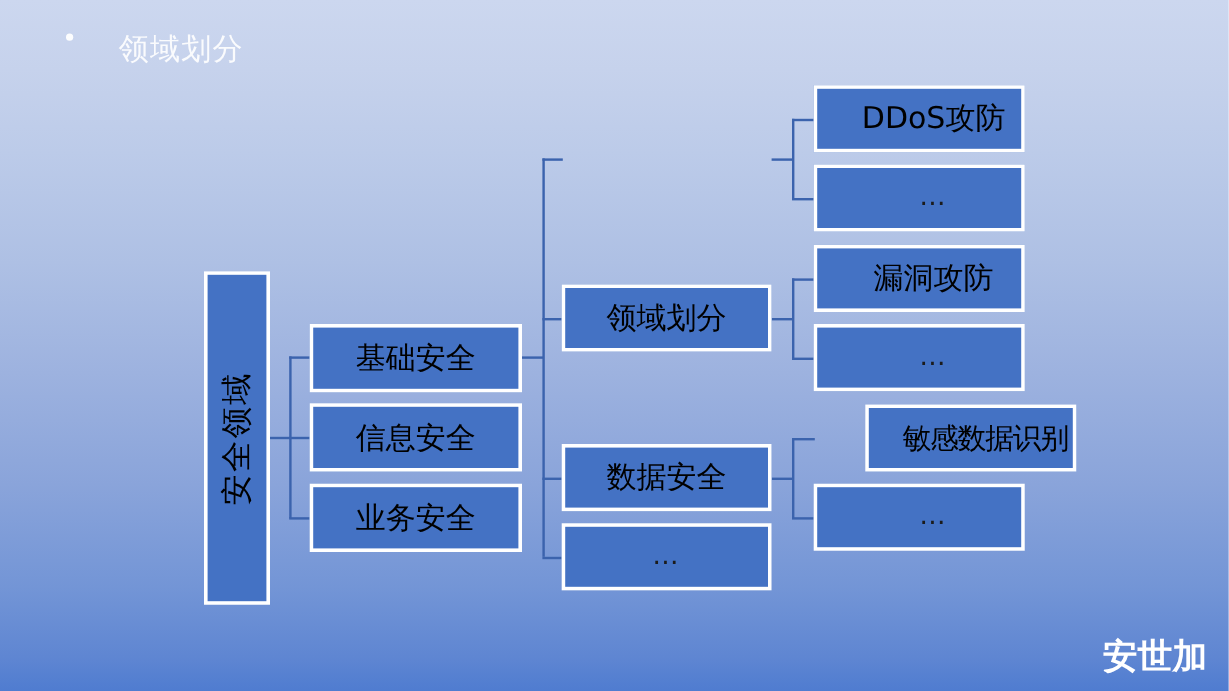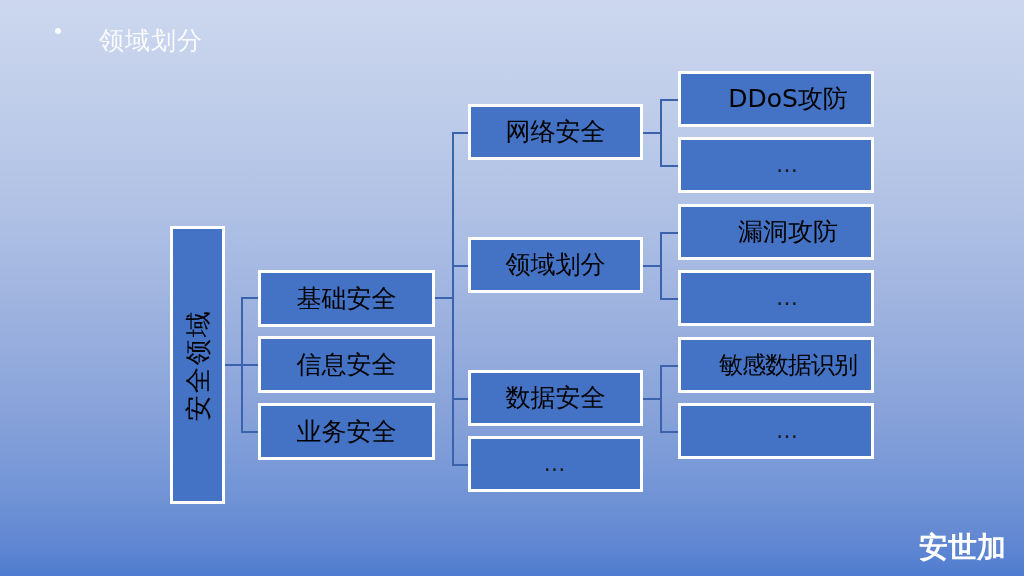--- a/index.html
+++ b/index.html
@@ -99,28 +99,28 @@
   .lvl2.b3 { top: 403px; }
 
   
   .lvl3 { left: 468px; width: 175px; height: 56px; }
   .lvl3.c1 { top: 104px; }
   .lvl3.c2 { top: 237px; }
   .lvl3.c3 { top: 370px; }
   .lvl3.c4 { top: 436px; }
 
   
-  .lvl4 { left: 678px; width: 196px; height: 56px; padding-left: 24px; }
+  .lvl4 { left: 678px; width: 176px; height: 56px; padding-left: 24px; }
   .lvl4.d1 { top: 71px; }
   .lvl4.d2 { top: 137px; }
   .lvl4.d3 { top: 204px; }
   .lvl4.d4 { top: 270px; }
   .lvl4.d5 { top: 337px; }
   .lvl4.d6 { top: 403px; }
-  .lvl4.tight { font-size: 24px; letter-spacing: -1px; }
+  .lvl4.tight { font-size: 24px; letter-spacing: -1px; margin-left: 43px; }
 
   
   .conn {
     position: absolute;
     background: #3b63ad;
   }
   .conn.v { width: 2px; }
   .conn.h { height: 2px; }
 
   
@@ -181,23 +181,20 @@
   <div class="node lvl2 b1">
     <span>基础安全</span>
   </div>
   <div class="node lvl2 b2">
     <span>信息安全</span>
   </div>
   <div class="node lvl2 b3">
     <span>业务安全</span>
   </div>
 
-  <div class="node lvl3 c1">
-    <span>网络安全</span>
-  </div>
   <div class="node lvl3 c2">
     <span>领域划分</span>
   </div>
   <div class="node lvl3 c3">
     <span>数据安全</span>
   </div>
   <div class="node lvl3 c4 ellipsis">
     <span>…</span>
   </div>
 

